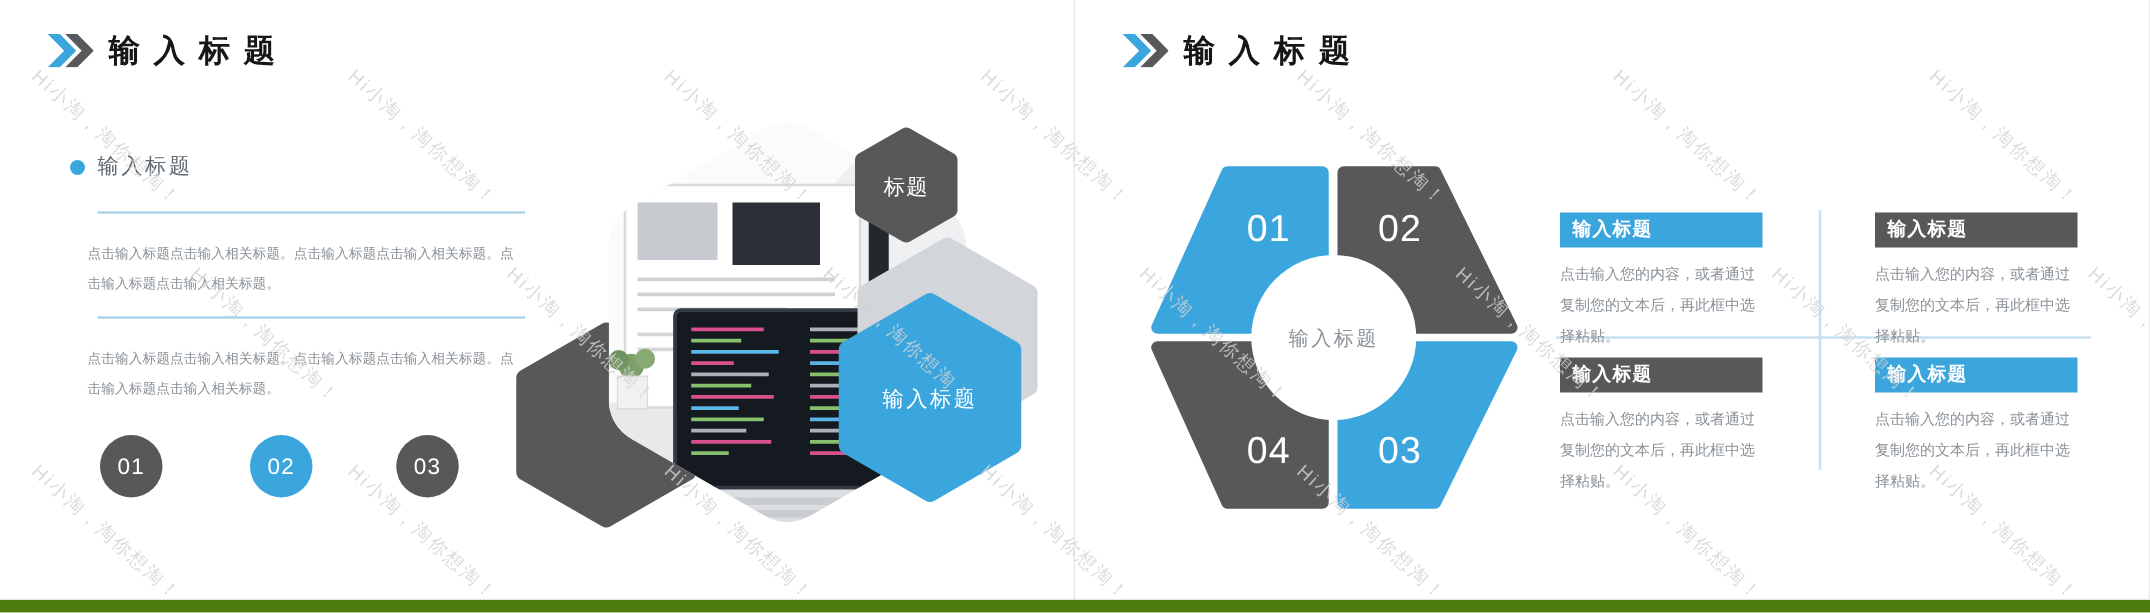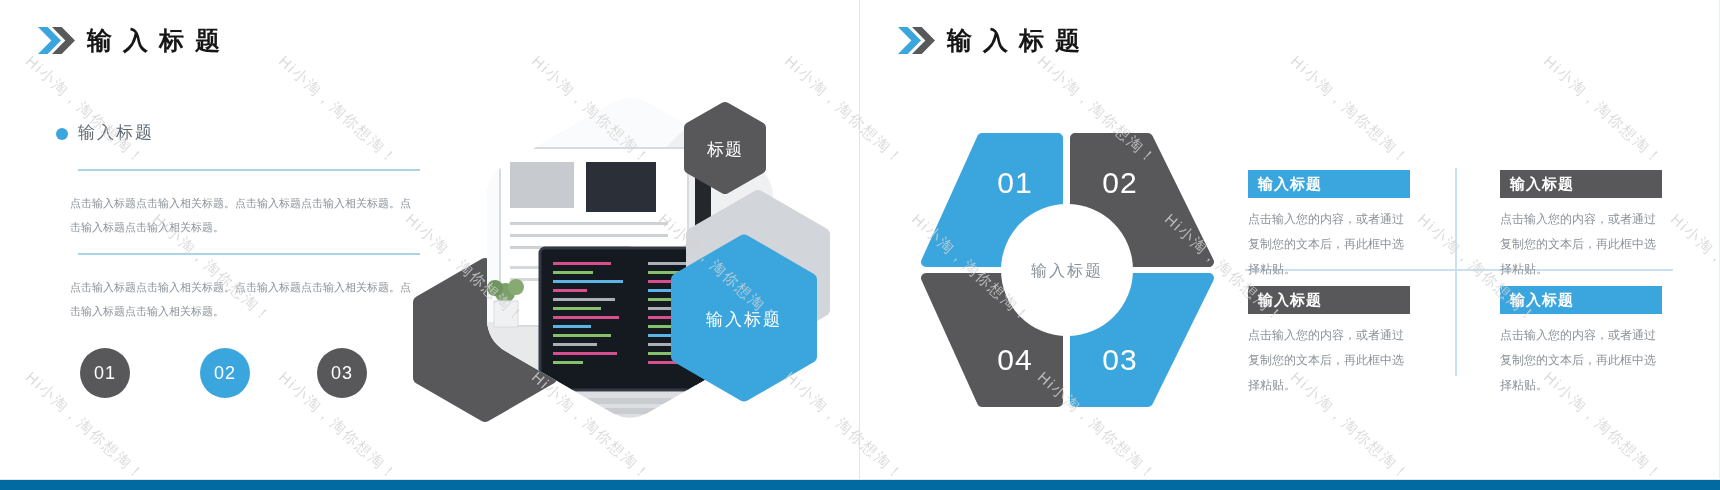--- a/index.html
+++ b/index.html
@@ -1,16 +1,16 @@
 <!DOCTYPE html>
 <html><head>
 <meta charset="utf-8">
 <style>
   html,body{margin:0;padding:0;background:#ffffff;}
-  .canvas{position:relative;width:1720px;height:490px;background:#0369a1;overflow:hidden;
+  .canvas{position:relative;width:1720px;height:490px;background:#4d7c0f;overflow:hidden;
           font-family:"Liberation Sans","DejaVu Sans",sans-serif;}
   .slide{position:absolute;top:0;width:860px;height:480px;background:#fff;box-sizing:border-box;
          border-bottom:1px solid #e4e5e6;}
   #slide1{left:0;border-right:1px solid #e4e5e6;}
   #slide2{left:860px;border-right:1px solid #eceded;}
 
   
   .slide-title{position:absolute;left:38px;top:24px;display:flex;align-items:center;z-index:3;}
   .chev{width:23px;height:27px;display:inline-block;
         clip-path:polygon(0 0,42% 0,100% 50%,42% 100%,0 100%,58% 50%);}

